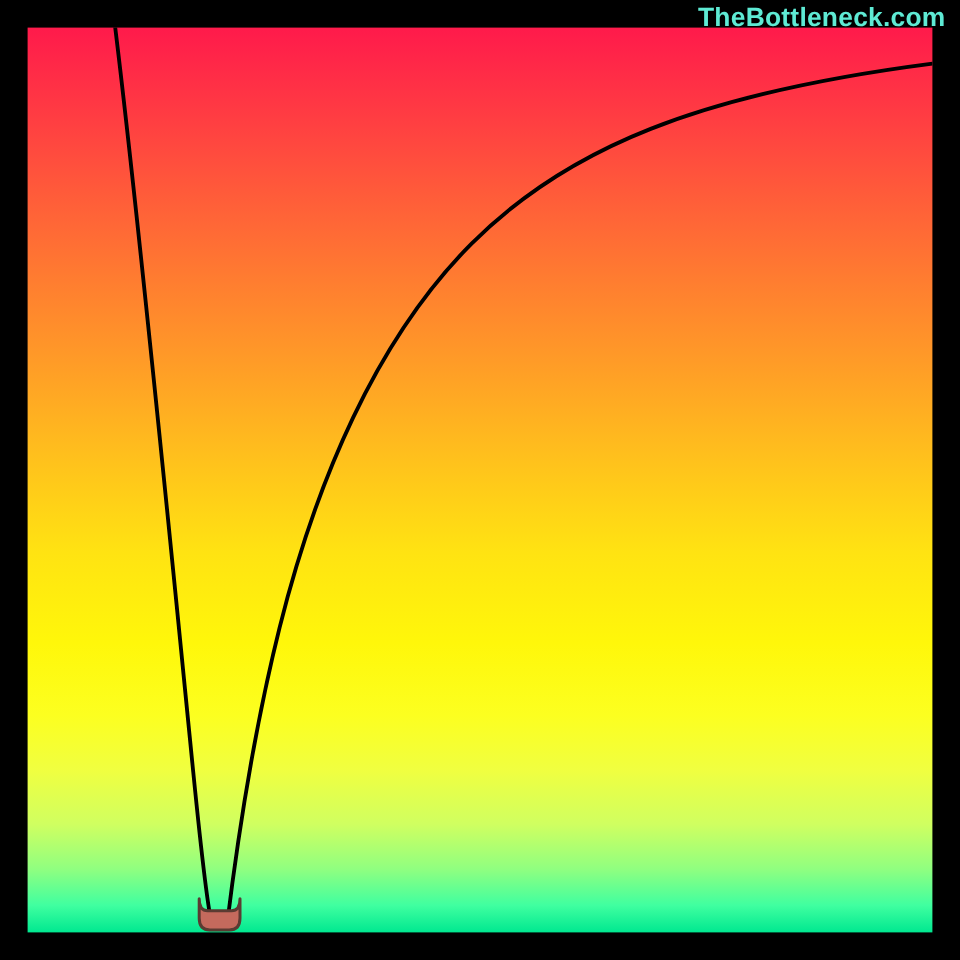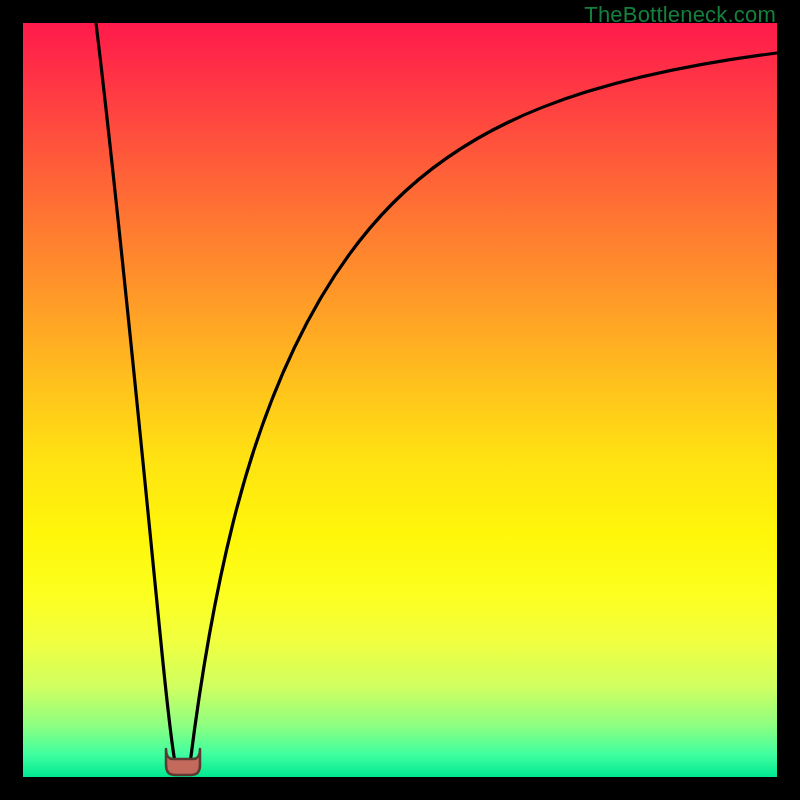--- a/index.html
+++ b/index.html
@@ -30,24 +30,24 @@
       #f0ff40 82%,
       #d0ff60 88%,
       #90ff80 93%,
       #40ffa0 97%,
       #00e890 100%
     );
   }
   .attribution {
     position: absolute;
     top: 2px;
-    right: 24px;
+    right: 12px;
     font-size: 22px;
-    font-weight: 400;
-    color: #15803d;
+    font-weight: 700;
+    color: #5eead4;
     letter-spacing: 0.2px;
   }
   svg.curves {
     position: absolute;
     left: 0;
     top: 0;
     width: 754px;
     height: 754px;
   }
 </style>

